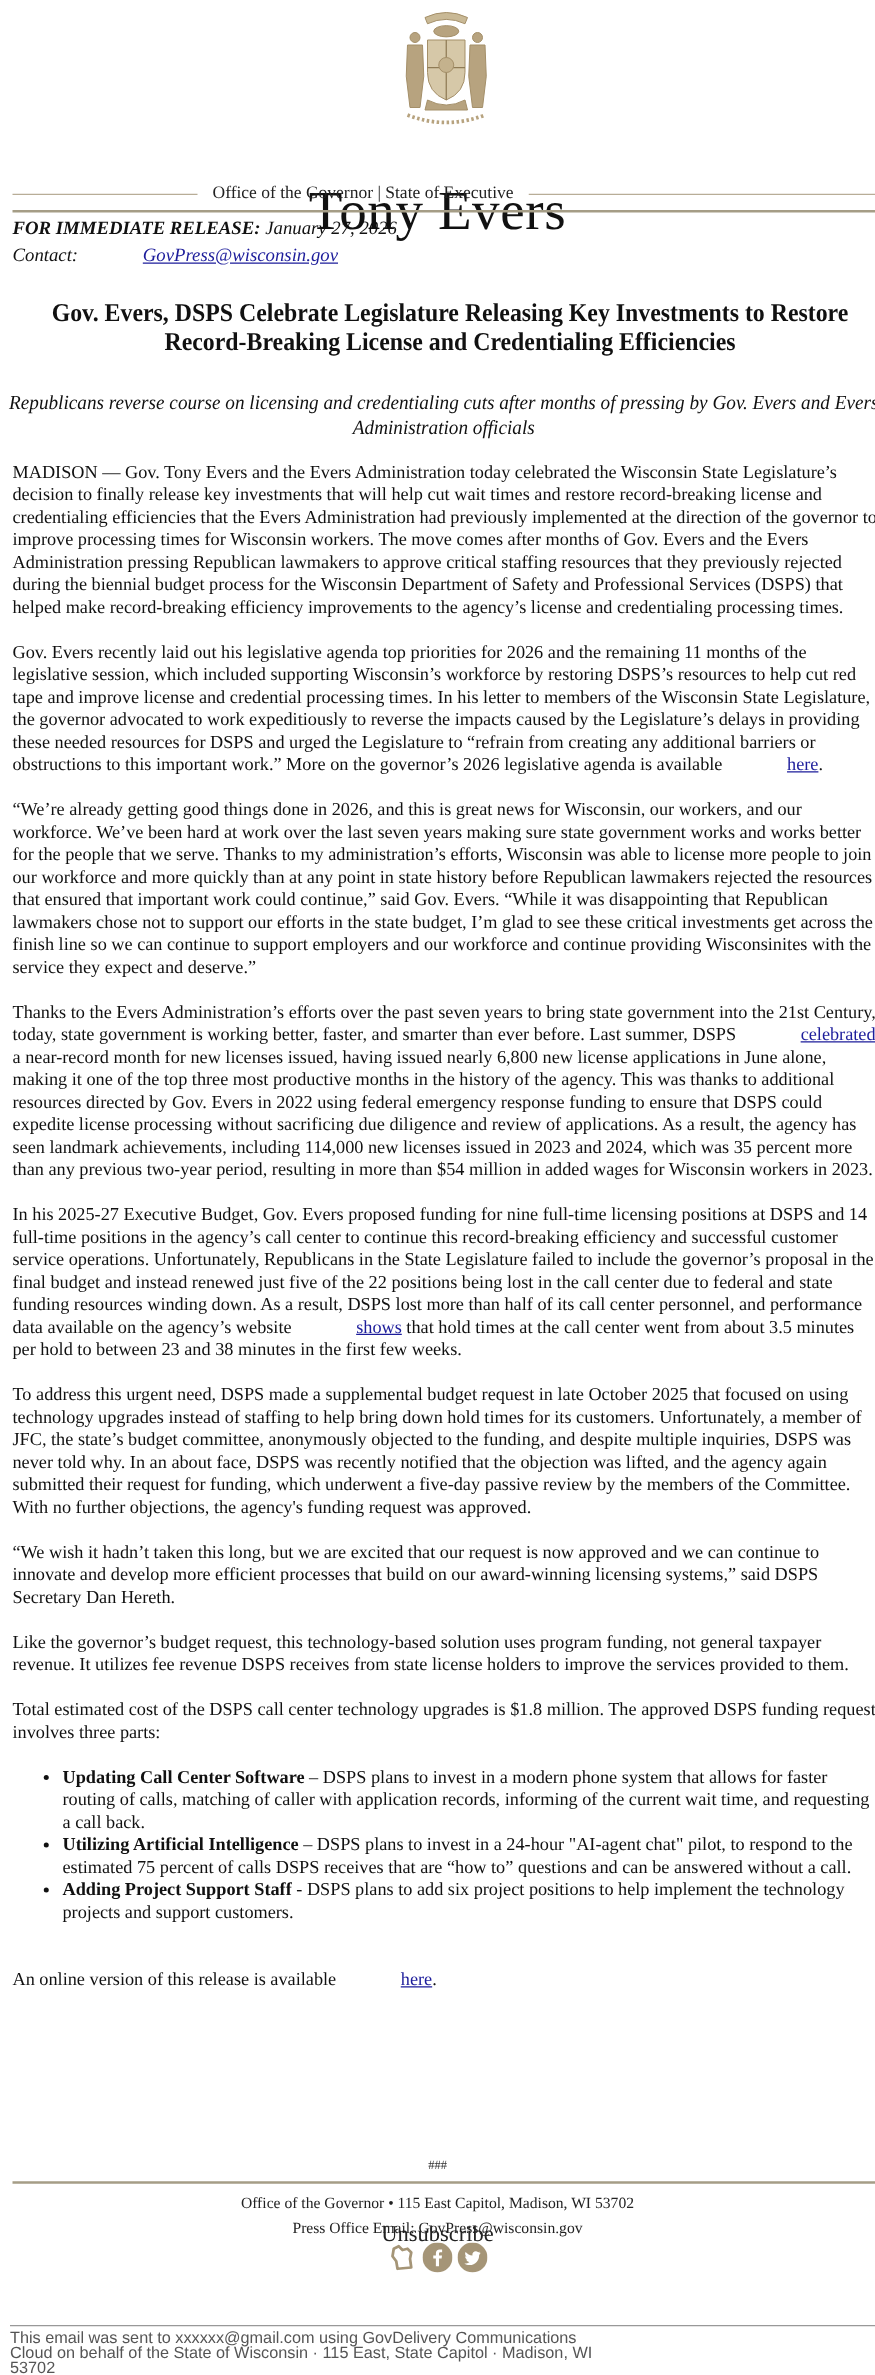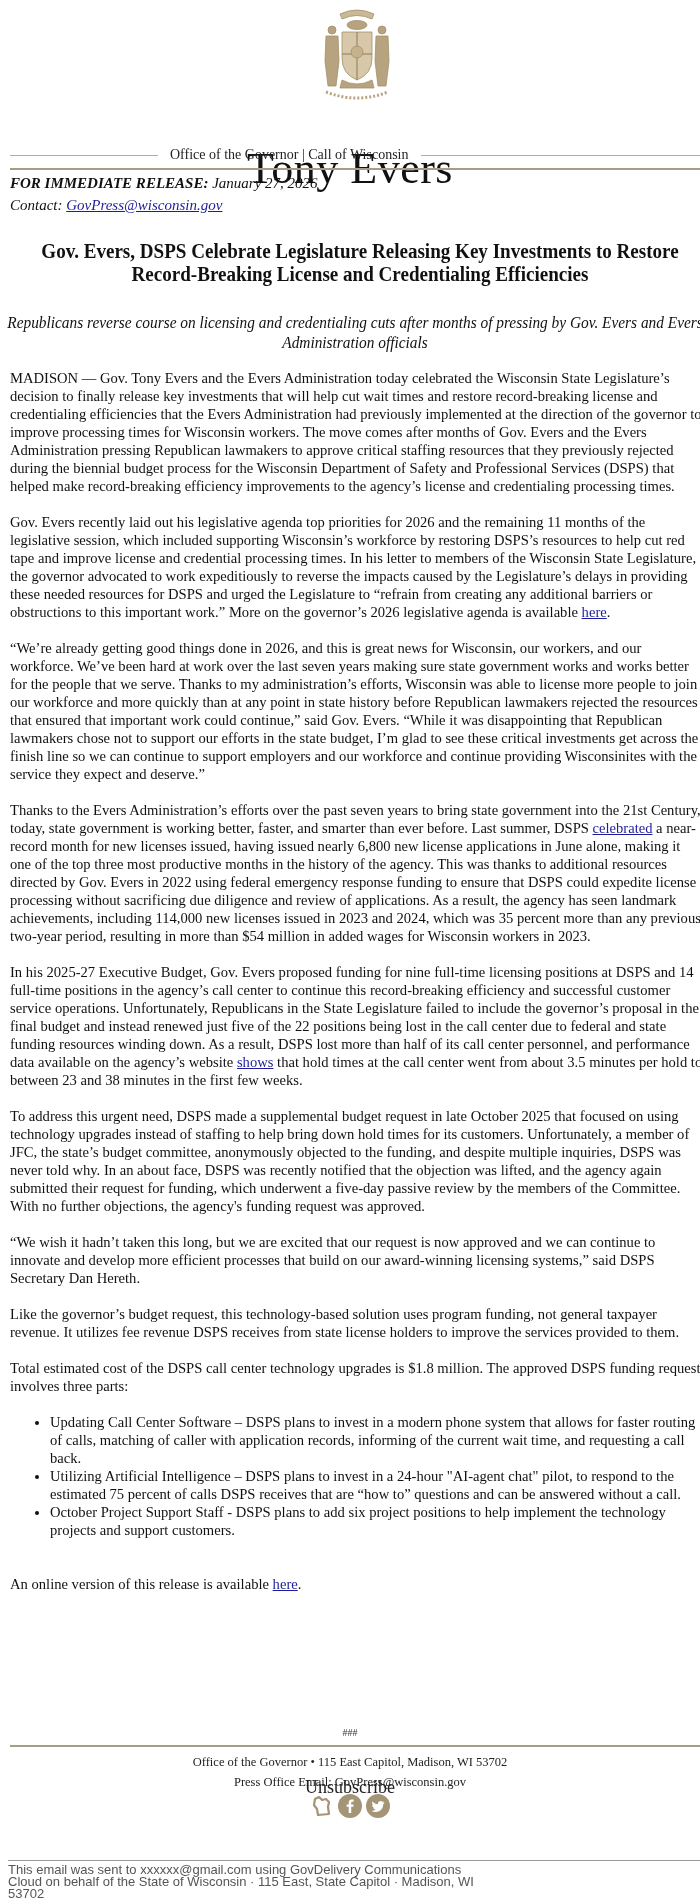--- a/index.html
+++ b/index.html
@@ -32,21 +32,21 @@
     .office-row .office-text {
       padding: 0 12px; font-size: 14px; color: #222; white-space: nowrap;
     }
     .header-bottom-rule {
       position: absolute; left: 10px; width: 690px; top: 168px; height: 2px; background: #a59d86;
     }
 
     
     .meta { position: absolute; left: 10px; top: 172px; width: 690px; font-size: 15px; line-height: 22px; font-style: italic; }
     .meta b { font-weight: bold; }
-    .link { color: #1d1d9b; text-decoration: underline; cursor: pointer; }
+    .link { color: #1d1d9b; text-decoration: underline; cursor: pointer; margin-left: 48px; }
 
     
     .title {
       position: absolute; left: 0; top: 240px; width: 720px; text-align: center;
       font-family: "Liberation Serif", serif; font-weight: bold;
       font-size: 20.5px; line-height: 23px; color: #111;
       transform: scaleX(0.93); transform-origin: center top;
     }
     .subtitle {
       position: absolute; left: -10px; top: 313px; width: 730px; text-align: center;
@@ -55,21 +55,21 @@
     }
 
     
     .body-text {
       position: absolute; left: 10px; top: 369px; width: 700px;
       font-size: 14.6px; line-height: 18px; color: #111;
     }
     .body-text p { margin: 0 0 18px 0; width: 695px; }
     .body-text ul { margin: 0 0 18px 0; padding-left: 40px; width: 655px; }
     .body-text li { margin: 0; }
-    .body-text li b { font-weight: normal; }
+    .body-text li b { font-weight: bold; }
 
     
     .end-mark {
       position: absolute; left: 0; width: 700px; top: 1727px; text-align: center;
       font-size: 10px; color: #333;
     }
     .footer-rule {
       position: absolute; left: 10px; width: 690px; top: 1745px; height: 2px; background: #a59d86;
     }
     .footer {
@@ -118,21 +118,21 @@
         <path d="M64 30 L76 30 L77 55 L74 80 L66 80 L63 55 Z"></path>
 
         <path d="M30 74 Q45 82 60 74 L62 82 L28 82 Z"></path>
 
         <path d="M14 86 Q45 98 76 86" fill="none" stroke="#b7a37f" stroke-width="3" stroke-dasharray="2 2"></path>
       </g>
     </svg>
     <div class="gov-name">Tony Evers</div>
     <div class="office-row">
       <div class="rule left"></div>
-      <div class="office-text">Office of the Governor | Call of Wisconsin</div>
+      <div class="office-text">Office of the Governor | State of Executive</div>
       <div class="rule"></div>
     </div>
     <div class="header-bottom-rule"></div>
   </div>
 
   <div class="meta">
     <div>
       <b>FOR IMMEDIATE RELEASE:</b>
       <span>January 27, 2026</span>
     </div>
@@ -151,21 +151,21 @@
     <p>“We’re already getting good things done in 2026, and this is great news for Wisconsin, our workers, and our workforce. We’ve been hard at work over the last seven years making sure state government works and works better for the people that we serve. Thanks to my administration’s efforts, Wisconsin was able to license more people to join our workforce and more quickly than at any point in state history before Republican lawmakers rejected the resources that ensured that important work could continue,” said Gov. Evers. “While it was disappointing that Republican lawmakers chose not to support our efforts in the state budget, I’m glad to see these critical investments get across the finish line so we can continue to support employers and our workforce and continue providing Wisconsinites with the service they expect and deserve.”</p>
     <p><span>Thanks to the Evers Administration’s efforts over the past seven years to bring state government into the 21st Century, today, state government is working better, faster, and smarter than ever before. Last summer, DSPS </span><span class="link">celebrated</span><span> a near-record month for new licenses issued, having issued nearly 6,800 new license applications in June alone, making it one of the top three most productive months in the history of the agency. This was thanks to additional resources directed by Gov. Evers in 2022 using federal emergency response funding to ensure that DSPS could expedite license processing without sacrificing due diligence and review of applications. As a result, the agency has seen landmark achievements, including 114,000 new licenses issued in 2023 and 2024, which was 35 percent more than any previous two-year period, resulting in more than $54 million in added wages for Wisconsin workers in 2023.</span></p>
     <p><span>In his 2025-27 Executive Budget, Gov. Evers proposed funding for nine full-time licensing positions at DSPS and 14 full-time positions in the agency’s call center to continue this record-breaking efficiency and successful customer service operations. Unfortunately, Republicans in the State Legislature failed to include the governor’s proposal in the final budget and instead renewed just five of the 22 positions being lost in the call center due to federal and state funding resources winding down. As a result, DSPS lost more than half of its call center personnel, and performance data available on the agency’s website </span><span class="link">shows</span><span> that hold times at the call center went from about 3.5 minutes per hold to between 23 and 38 minutes in the first few weeks.</span></p>
     <p>To address this urgent need, DSPS made a supplemental budget request in late October 2025 that focused on using technology upgrades instead of staffing to help bring down hold times for its customers. Unfortunately, a member of JFC, the state’s budget committee, anonymously objected to the funding, and despite multiple inquiries, DSPS was never told why. In an about face, DSPS was recently notified that the objection was lifted, and the agency again submitted their request for funding, which underwent a five-day passive review by the members of the Committee. With no further objections, the agency's funding request was approved.</p>
     <p>“We wish it hadn’t taken this long, but we are excited that our request is now approved and we can continue to innovate and develop more efficient processes that build on our award-winning licensing systems,” said DSPS Secretary Dan Hereth.</p>
     <p>Like the governor’s budget request, this technology-based solution uses program funding, not general taxpayer revenue. It utilizes fee revenue DSPS receives from state license holders to improve the services provided to them.</p>
     <p>Total estimated cost of the DSPS call center technology upgrades is $1.8 million. The approved DSPS funding request involves three parts:</p>
     <ul>
       <li><b>Updating Call Center Software</b><span> – DSPS plans to invest in a modern phone system that allows for faster routing of calls, matching of caller with application records, informing of the current wait time, and requesting a call back.</span></li>
       <li><b>Utilizing Artificial Intelligence</b><span> – DSPS plans to invest in a 24-hour "AI-agent chat" pilot, to respond to the estimated 75 percent of calls DSPS receives that are “how to” questions and can be answered without a call.</span></li>
-      <li><b>October Project Support Staff</b><span> - DSPS plans to add six project positions to help implement the technology projects and support customers.</span></li>
+      <li><b>Adding Project Support Staff</b><span> - DSPS plans to add six project positions to help implement the technology projects and support customers.</span></li>
     </ul>
     <p style="margin-top:36px;"><span>An online version of this release is available </span><span class="link">here</span><span>.</span></p>
   </div>
 
   <div class="end-mark">###</div>
   <div class="footer-rule"></div>
   <div class="footer">
     <div>Office of the Governor • 115 East Capitol, Madison, WI 53702</div>
     <div>Press Office Email: GovPress@wisconsin.gov</div>
   </div>

